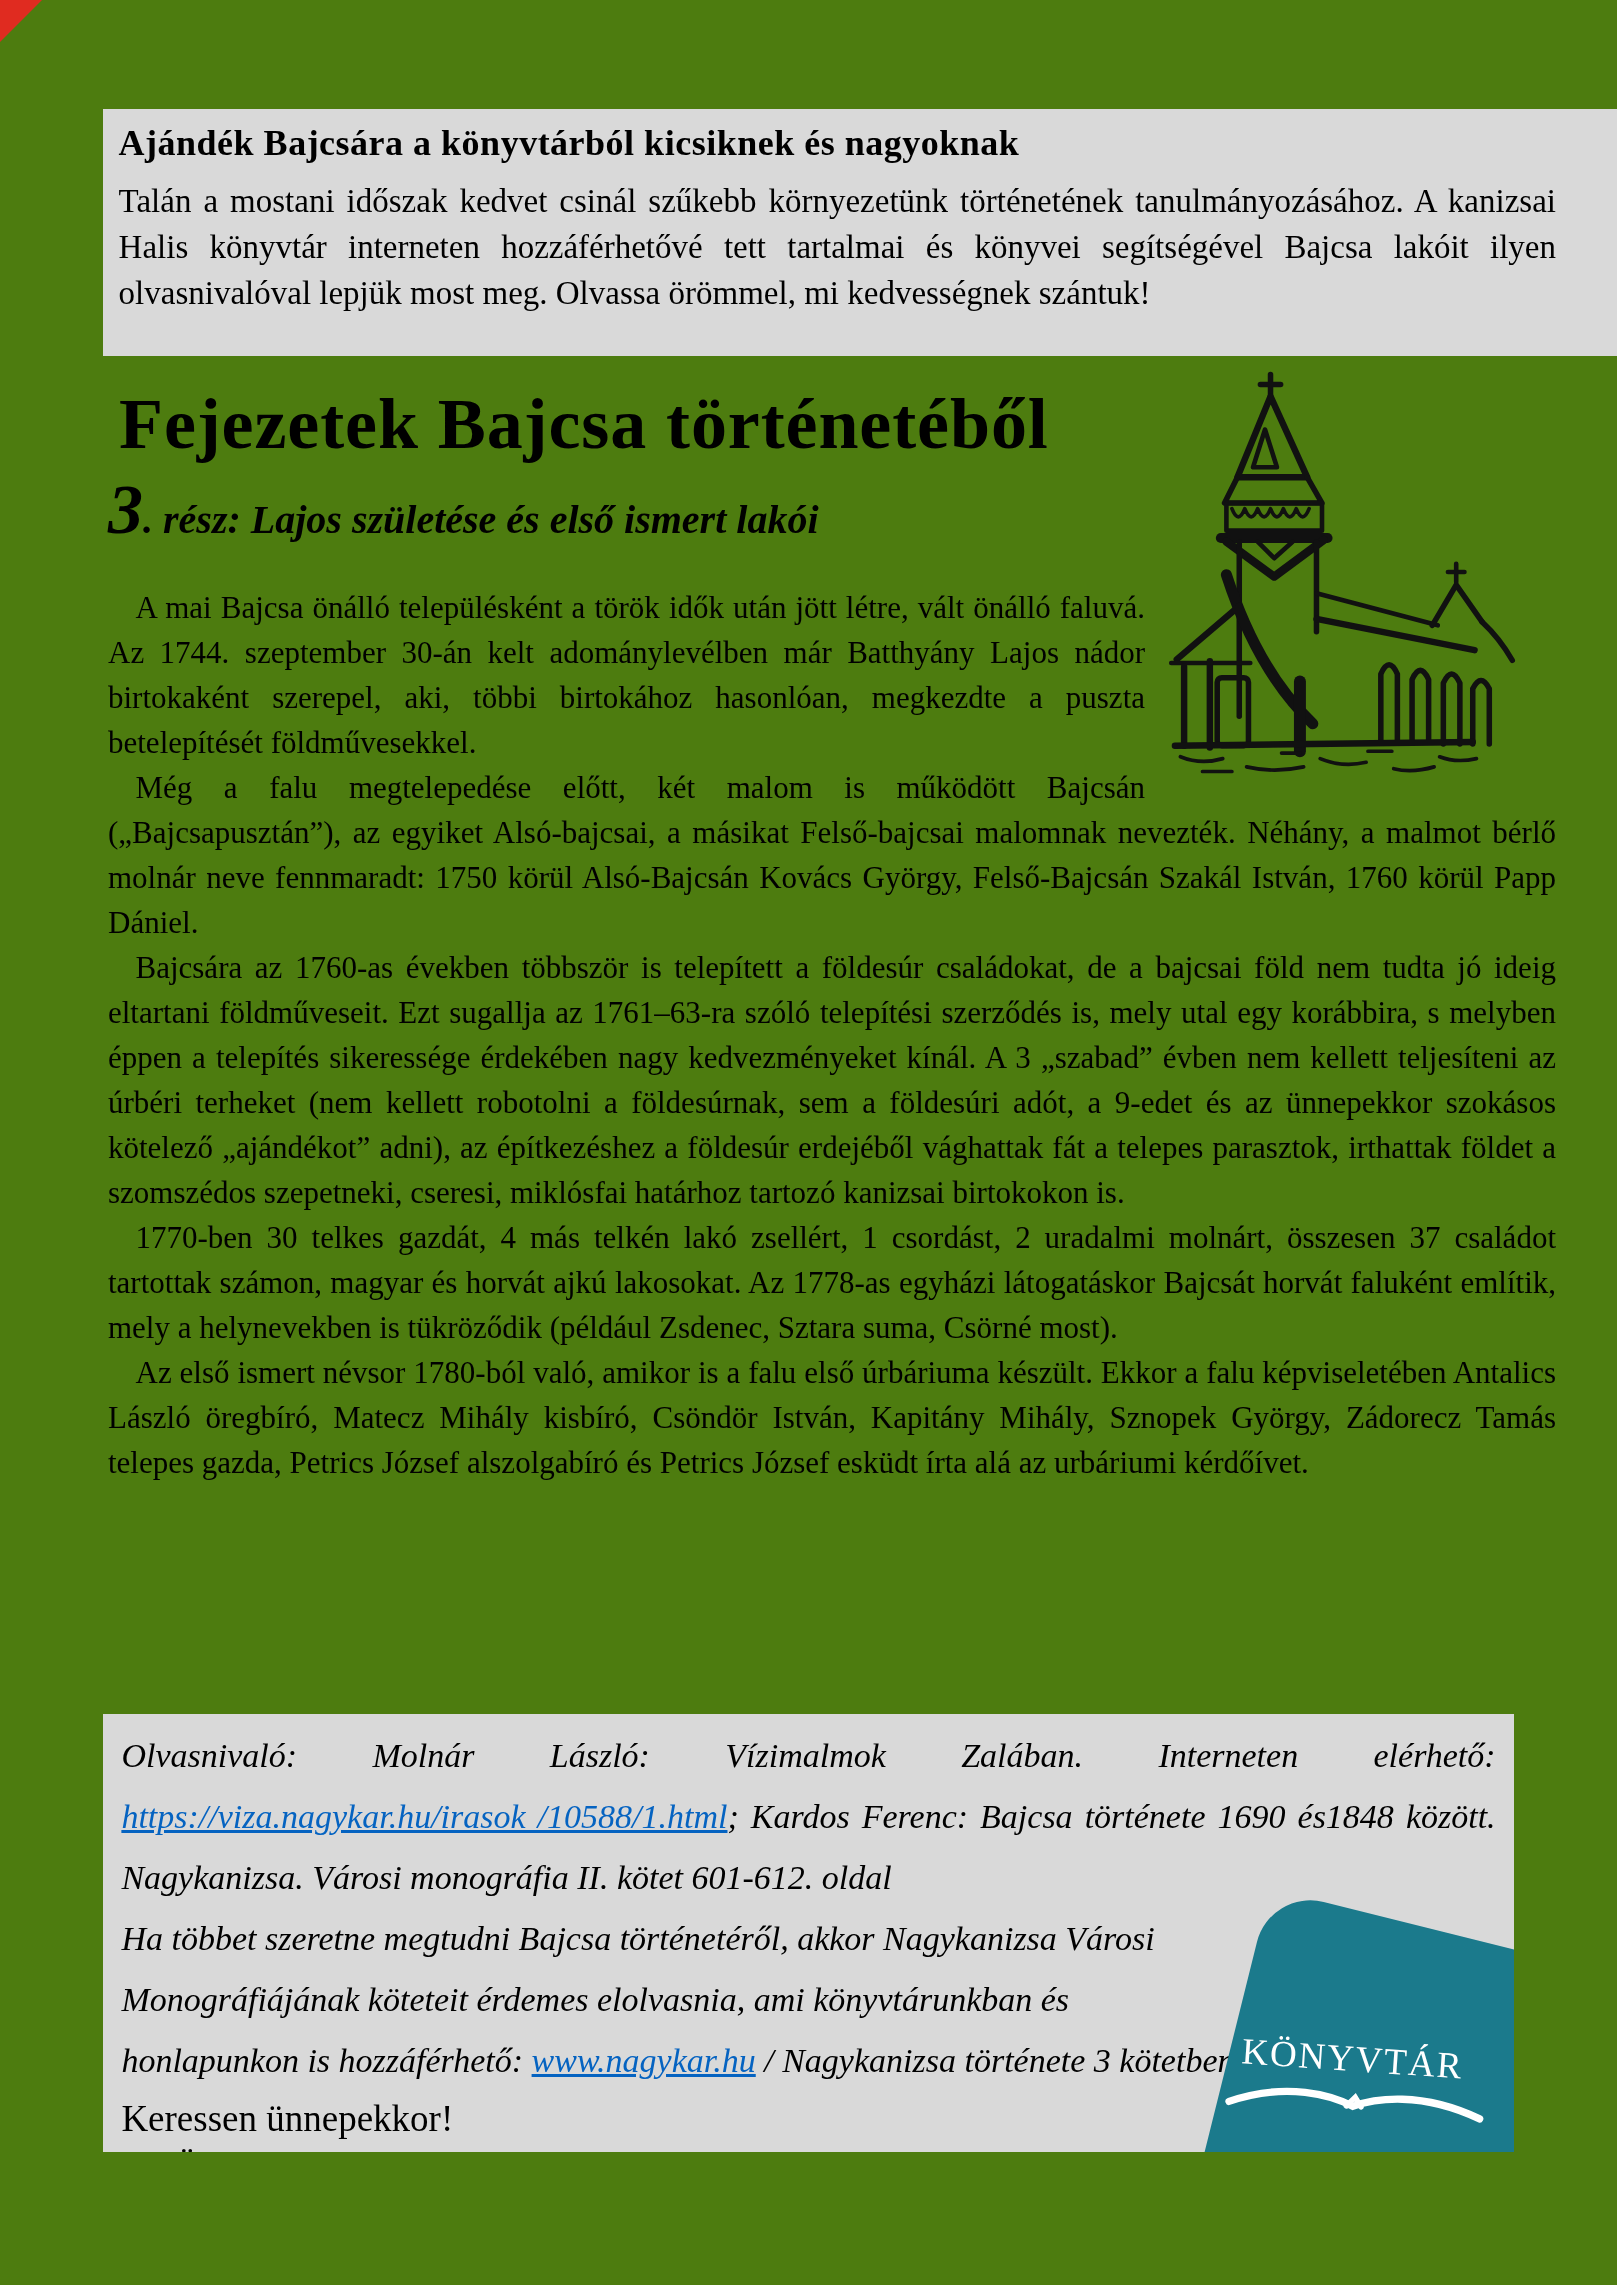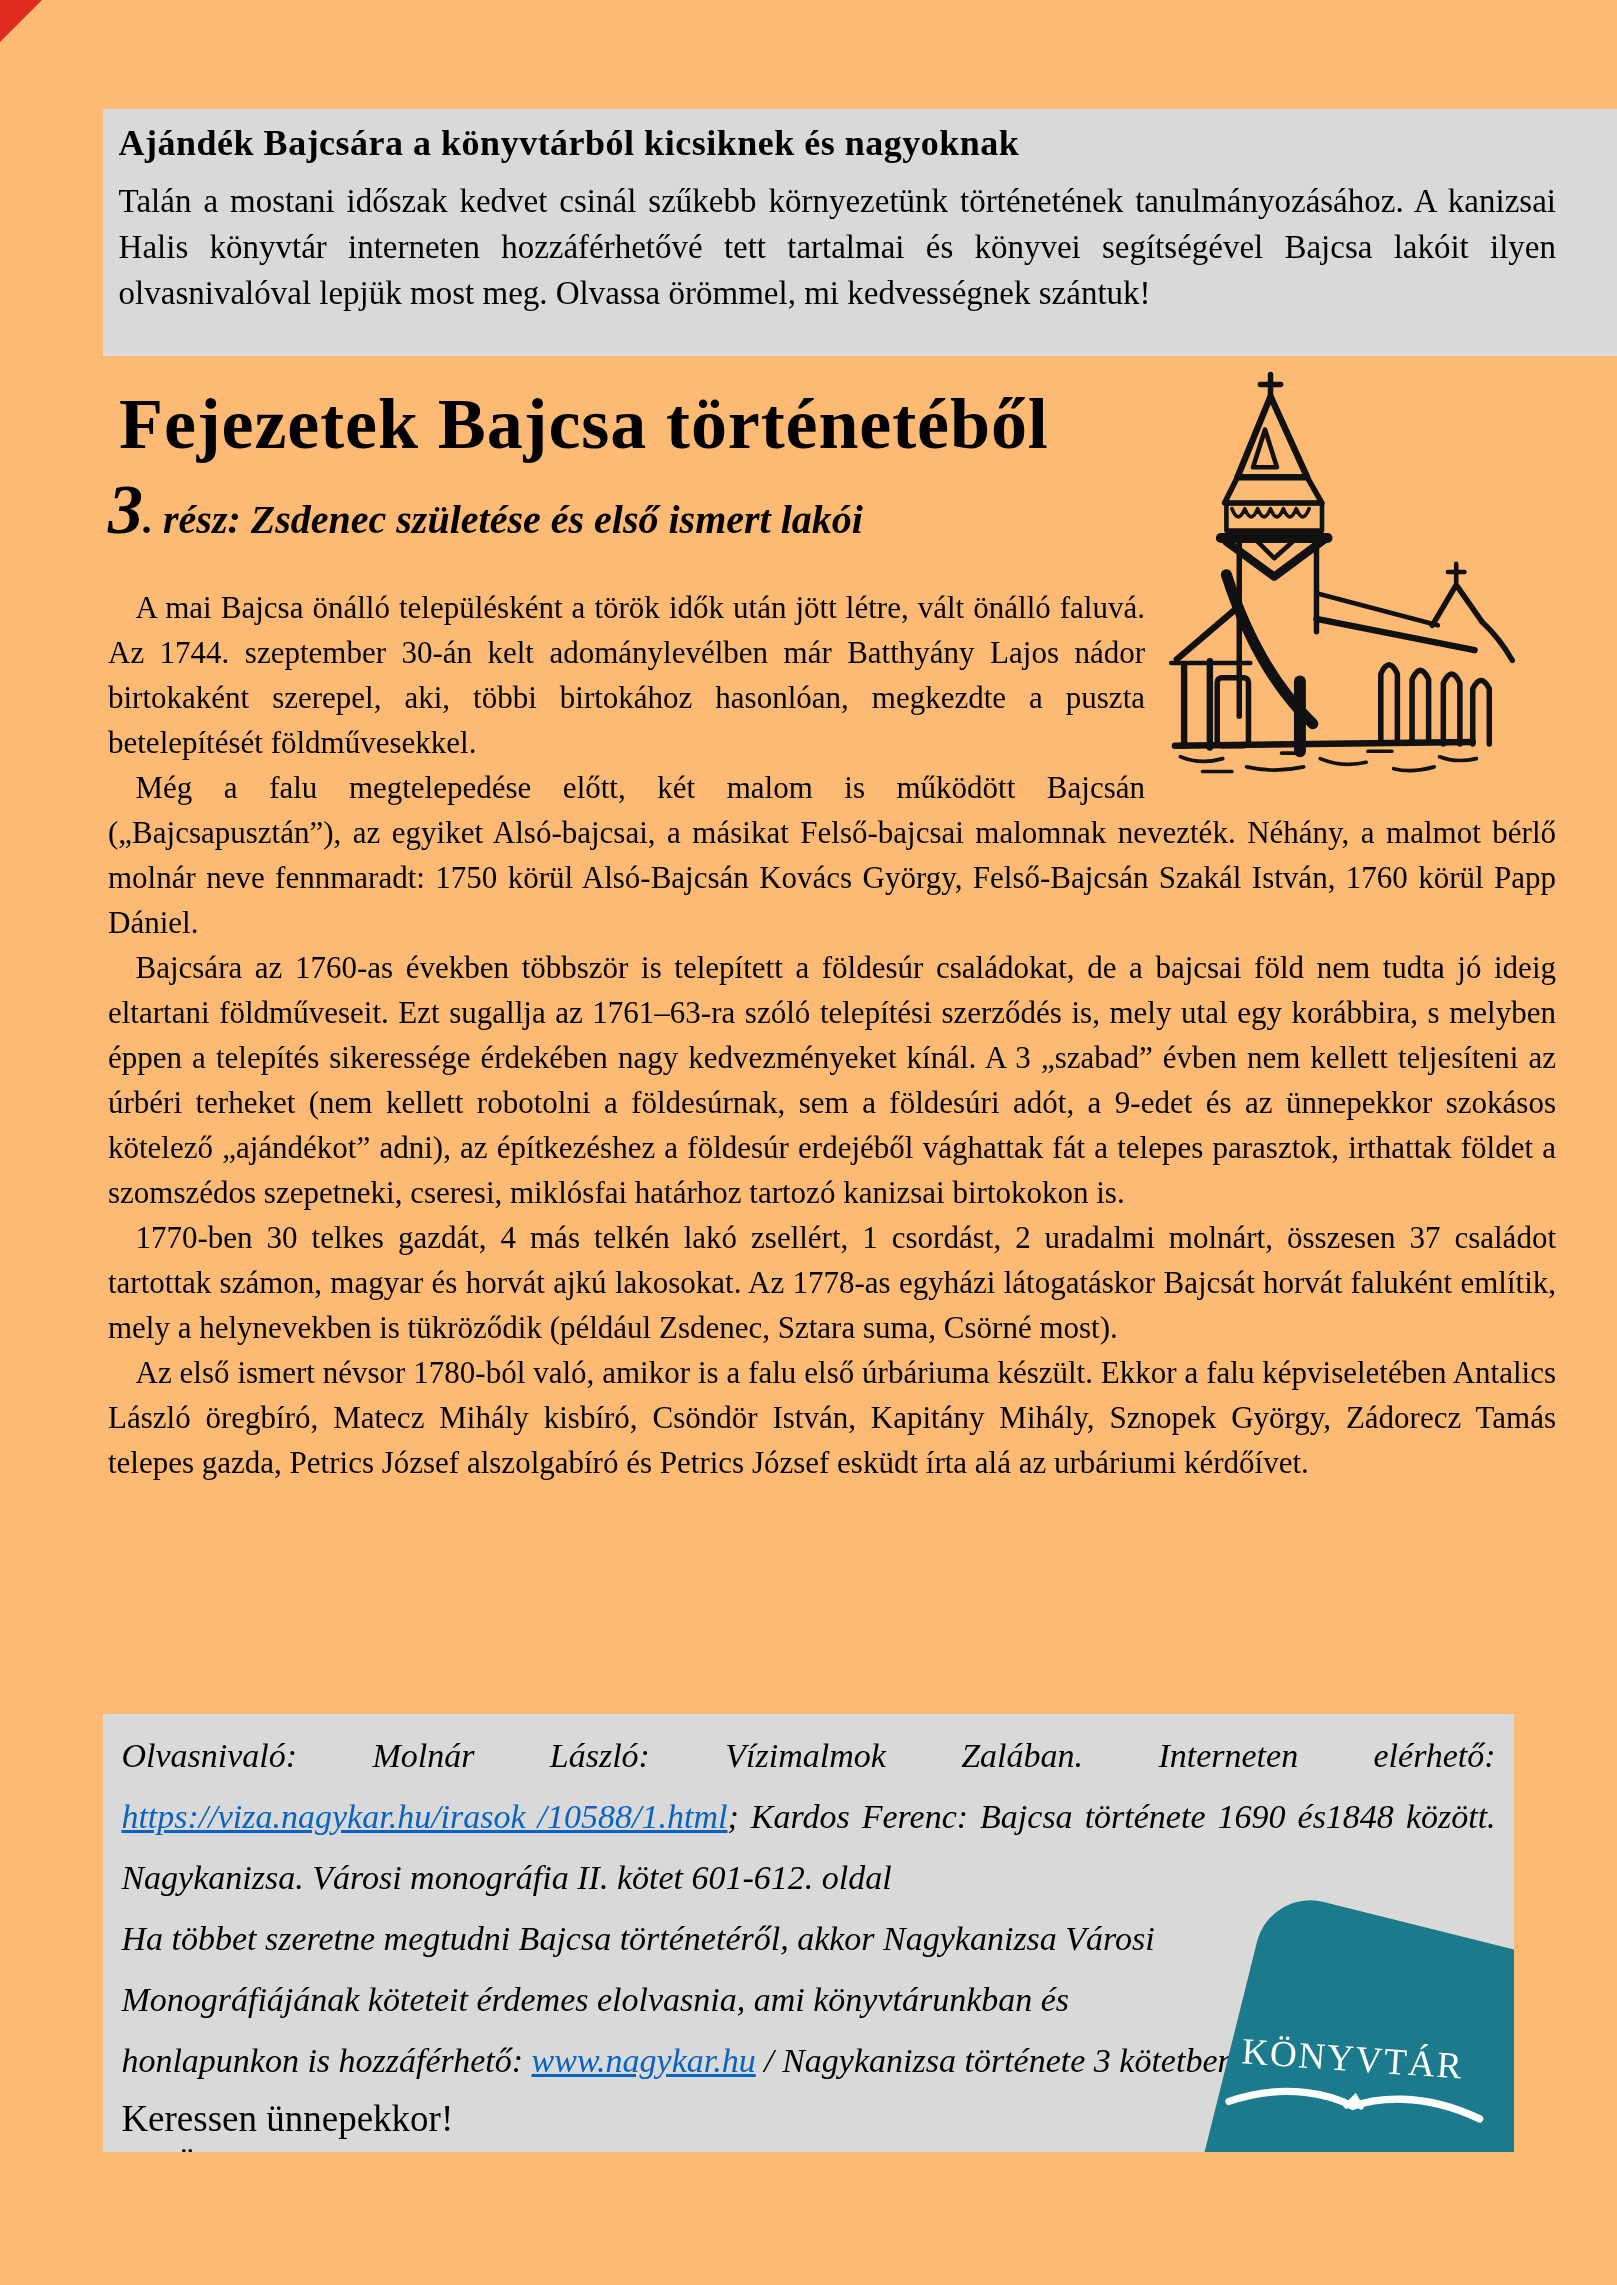--- a/index.html
+++ b/index.html
@@ -1,17 +1,17 @@
 <!DOCTYPE html>
 <html lang="hu" style="font-size:14.7px"><head>
 <meta charset="utf-8">
 <style>
   html,body{margin:0;padding:0;background:#fff;}
   .page{
-    position:relative;width:1617px;height:2286px;background:#fdba74;
+    position:relative;width:1617px;height:2286px;background:#4d7c0f;
     font-family:"Liberation Serif", serif;color:#000;overflow:hidden;
   }
   
   .corner-mark{position:absolute;left:0;top:0;width:0;height:0;
     border-top:42px solid #e02b20;border-right:42px solid transparent;}
   
   .header-box{position:absolute;left:103px;top:109px;width:1514px;height:247px;
     background:#d9d9d9;box-sizing:border-box;padding:11px 61px 0 15.6px;}
   .header-box h2{font-size:36px;font-weight:bold;margin:1.8px 0 14.7px 0;letter-spacing:0.5px;}
   .header-box p{font-size:33px;line-height:46px;margin:0;text-align:justify;}
@@ -53,21 +53,21 @@
   <div class="corner-mark"></div>
 
   <section class="header-box">
     <h2>Ajándék Bajcsára a könyvtárból kicsiknek és nagyoknak</h2>
     <p>Talán a mostani időszak kedvet csinál szűkebb környezetünk történetének tanulmányozásához. A kanizsai Halis könyvtár interneten hozzáférhetővé tett tartalmai és könyvei segítségével Bajcsa lakóit ilyen olvasnivalóval lepjük most meg. Olvassa örömmel, mi kedvességnek szántuk!</p>
   </section>
 
   <h1 class="main-title">Fejezetek Bajcsa történetéből</h1>
 
   <div class="subtitle">
-    <span class="sub-num">3</span><span class="sub-rest">. rész: Zsdenec születése és első ismert lakói</span>
+    <span class="sub-num">3</span><span class="sub-rest">. rész: Lajos születése és első ismert lakói</span>
   </div>
 
   <div class="church">
     <svg viewBox="0 0 385 458" fill="none" stroke="#111" stroke-linecap="round" stroke-linejoin="round">
 
       <path d="M118,20 v24 M107,31 h22" stroke-width="6"></path>
 
       <path d="M118,44 L82,132 L158,132 Z" stroke-width="7"></path>
       <path d="M112,80 L99,121 L125,121 Z" stroke-width="5"></path>
 

